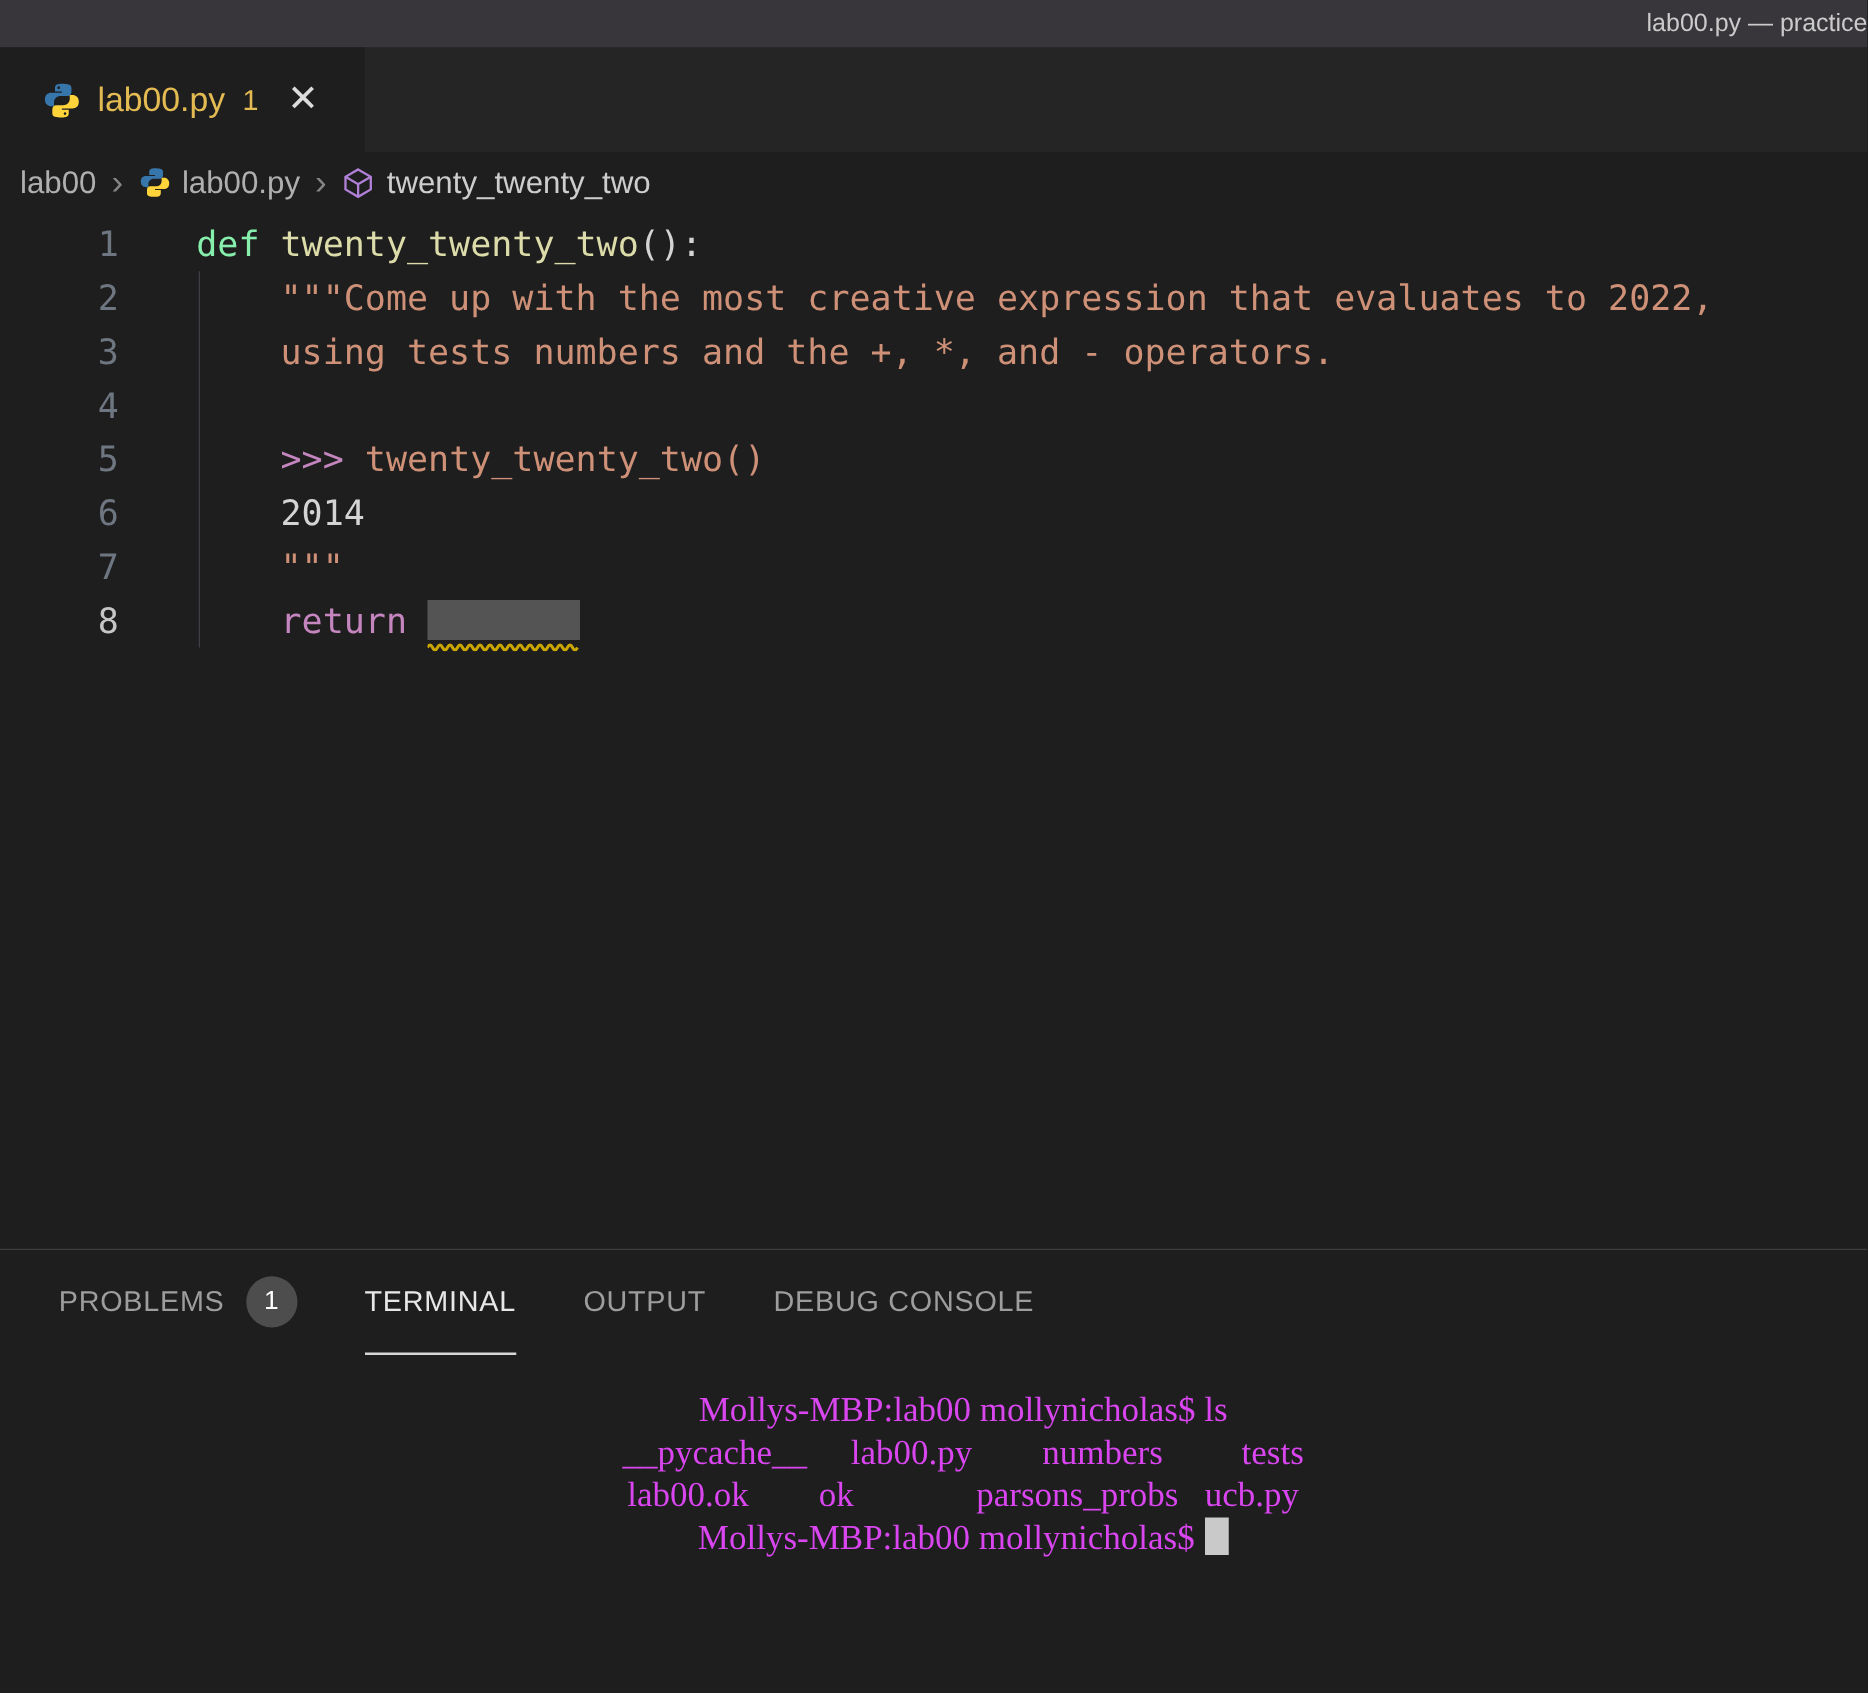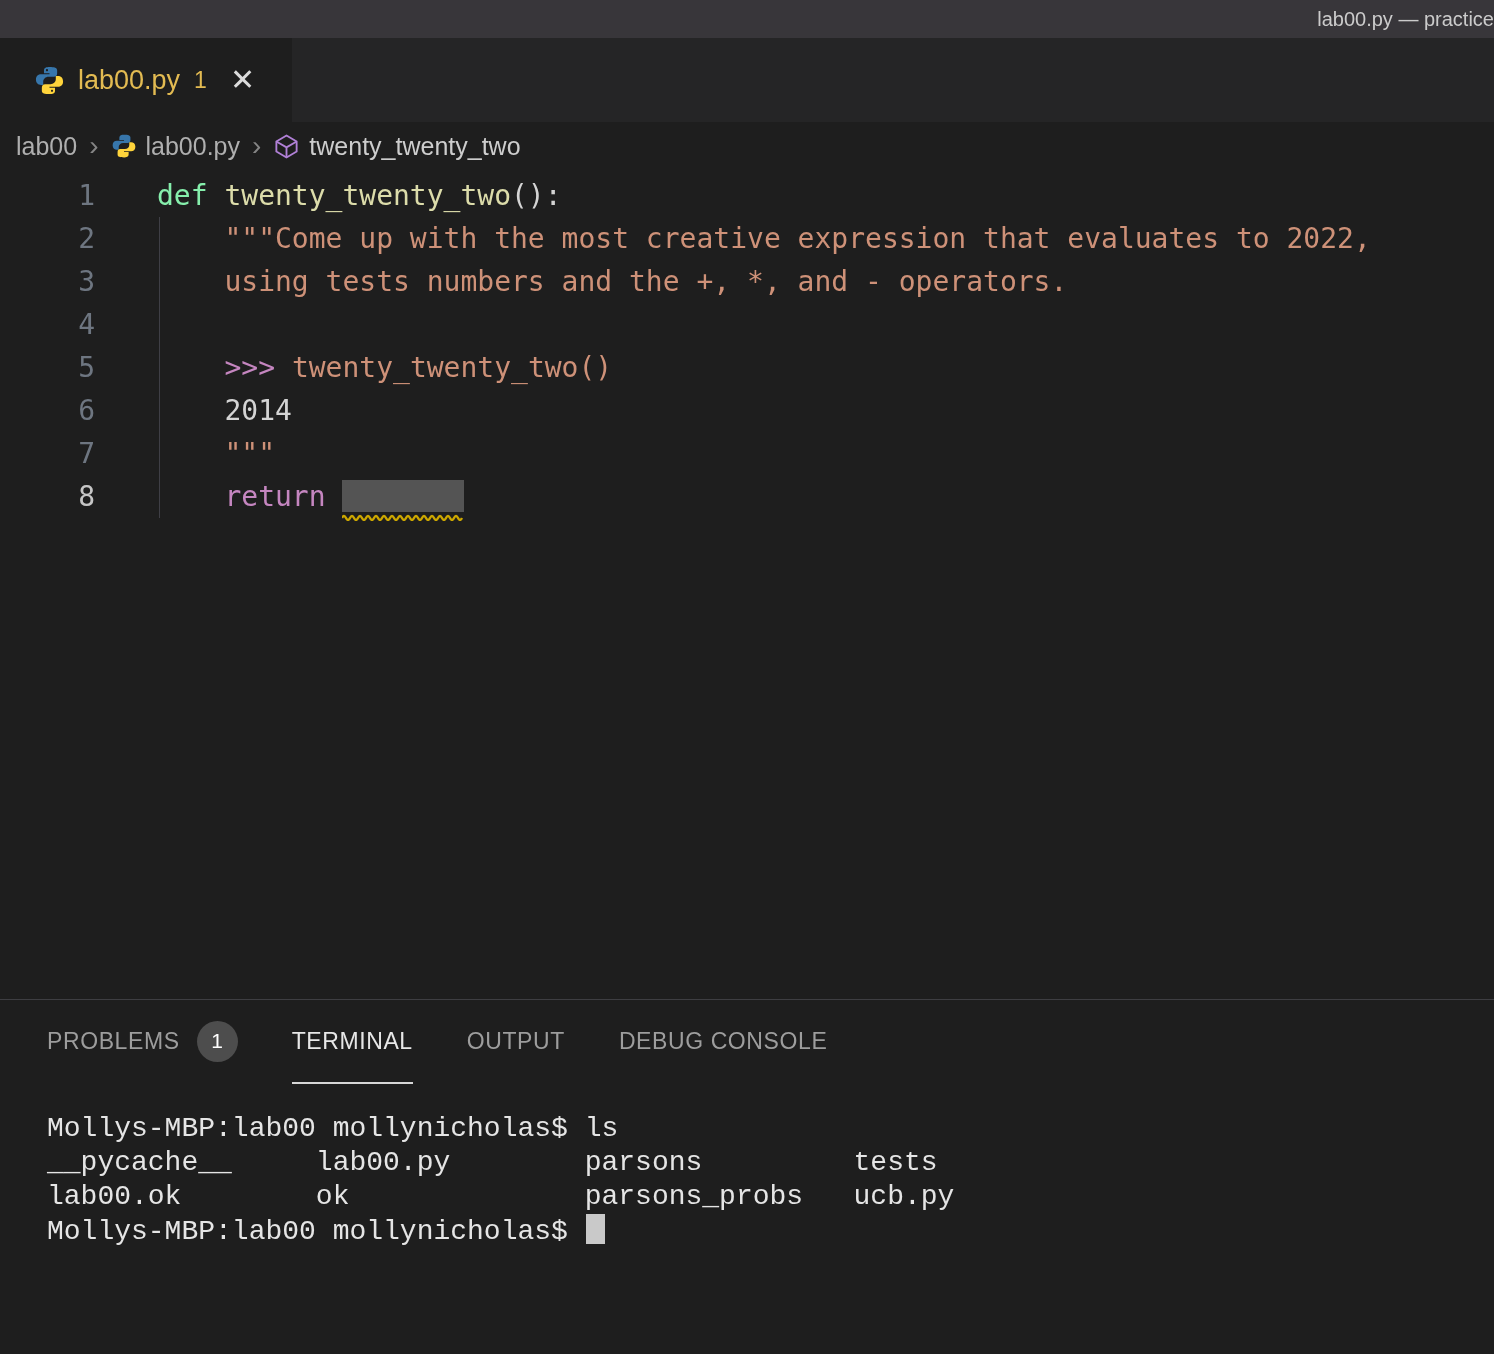--- a/index.html
+++ b/index.html
@@ -89,20 +89,21 @@
     width: 1px; height: 301px;
     background: #3f3f46;
   }
 
   
   .panel {
     flex: 0 0 355px;
     border-top: 1px solid #3e3e42;
     display: flex; flex-direction: column;
     background: #1e1e1e;
+    text-align: center;
   }
   .panel-tabs {
     flex: 0 0 84px;
     display: flex; align-items: stretch;
     padding-left: 47px;
     gap: 54px;
   }
   .panel-tab {
     display: flex; align-items: center; gap: 17px;
     color: #9d9d9d; font-size: 23px; letter-spacing: 0.6px;
@@ -114,23 +115,23 @@
     width: 41px; height: 41px; border-radius: 50%;
     background: #4d4d4d; color: #ffffff;
     display: flex; align-items: center; justify-content: center;
     font-size: 21px; letter-spacing: 0;
   }
 
   
   .terminal {
     flex: 1 1 auto;
     padding: 28px 0 0 47px;
-    font-family: Liberation Mono, monospace;
+    font-family: Liberation Serif, serif;
     font-size: 28px; line-height: 34px;
-    color: #e5e5e5;
+    color: #d946ef;
   }
   .term-line { white-space: pre; }
   .term-cursor {
     display: inline-block;
     width: 19px; height: 30px;
     background: #c9c9c9;
     vertical-align: -5px;
     margin-left: 1px;
   }
 </style>
@@ -232,17 +233,17 @@
       </div>
       <div class="panel-tab">
         <span>OUTPUT</span>
       </div>
       <div class="panel-tab">
         <span>DEBUG CONSOLE</span>
       </div>
     </div>
   <div class="terminal" id="terminal-lines">
       <div class="term-line"><span>Mollys-MBP:lab00 mollynicholas$ ls</span></div>
-      <div class="term-line"><span>__pycache__     lab00.py        parsons         tests</span></div>
+      <div class="term-line"><span>__pycache__     lab00.py        numbers         tests</span></div>
       <div class="term-line"><span>lab00.ok        ok              parsons_probs   ucb.py</span></div>
       <div class="term-line"><span>Mollys-MBP:lab00 mollynicholas$ </span><span class="term-cursor"></span></div>
     </div>
 </div>
 
 </body></html>

